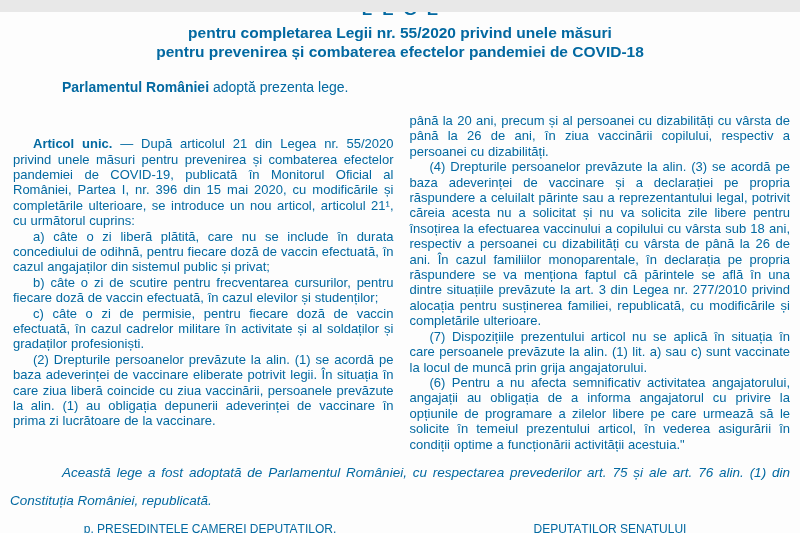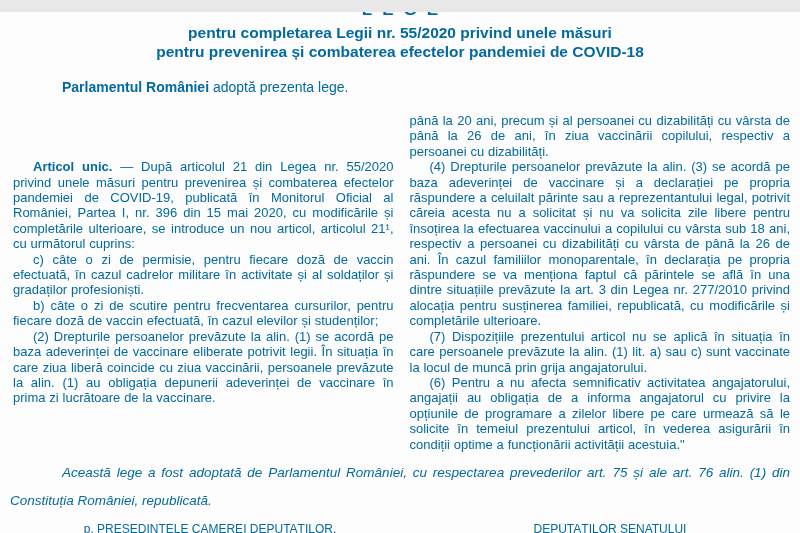--- a/index.html
+++ b/index.html
@@ -99,22 +99,23 @@
   </div>
 
   <div class="adoption-line">
     <span class="lead">Parlamentul României</span><span> adoptă prezenta lege.</span>
   </div>
 
   <div class="columns">
 
     <div class="col">
       <p><span class="lead">Articol unic.</span><span> — După articolul 21 din Legea nr. 55/2020 privind unele măsuri pentru prevenirea și combaterea efectelor pandemiei de COVID-19, publicată în Monitorul Oficial al României, Partea I, nr. 396 din 15 mai 2020, cu modificările și completările ulterioare, se introduce un nou articol, articolul 21¹, cu următorul cuprins:</span></p>
+      <p>a) câte o zi liberă plătită, care nu se include în durata concediului de odihnă, pentru fiecare doză de vaccin efectuată, în cazul angajaților din sistemul public și privat;</p>
+      <p>b) câte o zi de scutire pentru frecventarea cursurilor, pentru fiecare doză de vaccin efectuată, în cazul elevilor și studenților;</p>
       <p>c) câte o zi de permisie, pentru fiecare doză de vaccin efectuată, în cazul cadrelor militare în activitate și al soldaților și gradaților profesioniști.</p>
-      <p>b) câte o zi de scutire pentru frecventarea cursurilor, pentru fiecare doză de vaccin efectuată, în cazul elevilor și studenților;</p>
       <p>(2) Drepturile persoanelor prevăzute la alin. (1) se acordă pe baza adeverinței de vaccinare eliberate potrivit legii. În situația în care ziua liberă coincide cu ziua vaccinării, persoanele prevăzute la alin. (1) au obligația depunerii adeverinței de vaccinare în prima zi lucrătoare de la vaccinare.</p>
     </div>
 
     <div class="col">
       <p class="no-indent">până la 20 ani, precum și al persoanei cu dizabilități cu vârsta de până la 26 de ani, în ziua vaccinării copilului, respectiv a persoanei cu dizabilități.</p>
       <p>(4) Drepturile persoanelor prevăzute la alin. (3) se acordă pe baza adeverinței de vaccinare și a declarației pe propria răspundere a celuilalt părinte sau a reprezentantului legal, potrivit căreia acesta nu a solicitat și nu va solicita zile libere pentru însoțirea la efectuarea vaccinului a copilului cu vârsta sub 18 ani, respectiv a persoanei cu dizabilități cu vârsta de până la 26 de ani. În cazul familiilor monoparentale, în declarația pe propria răspundere se va menționa faptul că părintele se află în una dintre situațiile prevăzute la art. 3 din Legea nr. 277/2010 privind alocația pentru susținerea familiei, republicată, cu modificările și completările ulterioare.</p>
       <p>(7) Dispozițiile prezentului articol nu se aplică în situația în care persoanele prevăzute la alin. (1) lit. a) sau c) sunt vaccinate la locul de muncă prin grija angajatorului.</p>
       <p>(6) Pentru a nu afecta semnificativ activitatea angajatorului, angajații au obligația de a informa angajatorul cu privire la opțiunile de programare a zilelor libere pe care urmează să le solicite în temeiul prezentului articol, în vederea asigurării în condiții optime a funcționării activității acestuia."</p>
     </div>
 

